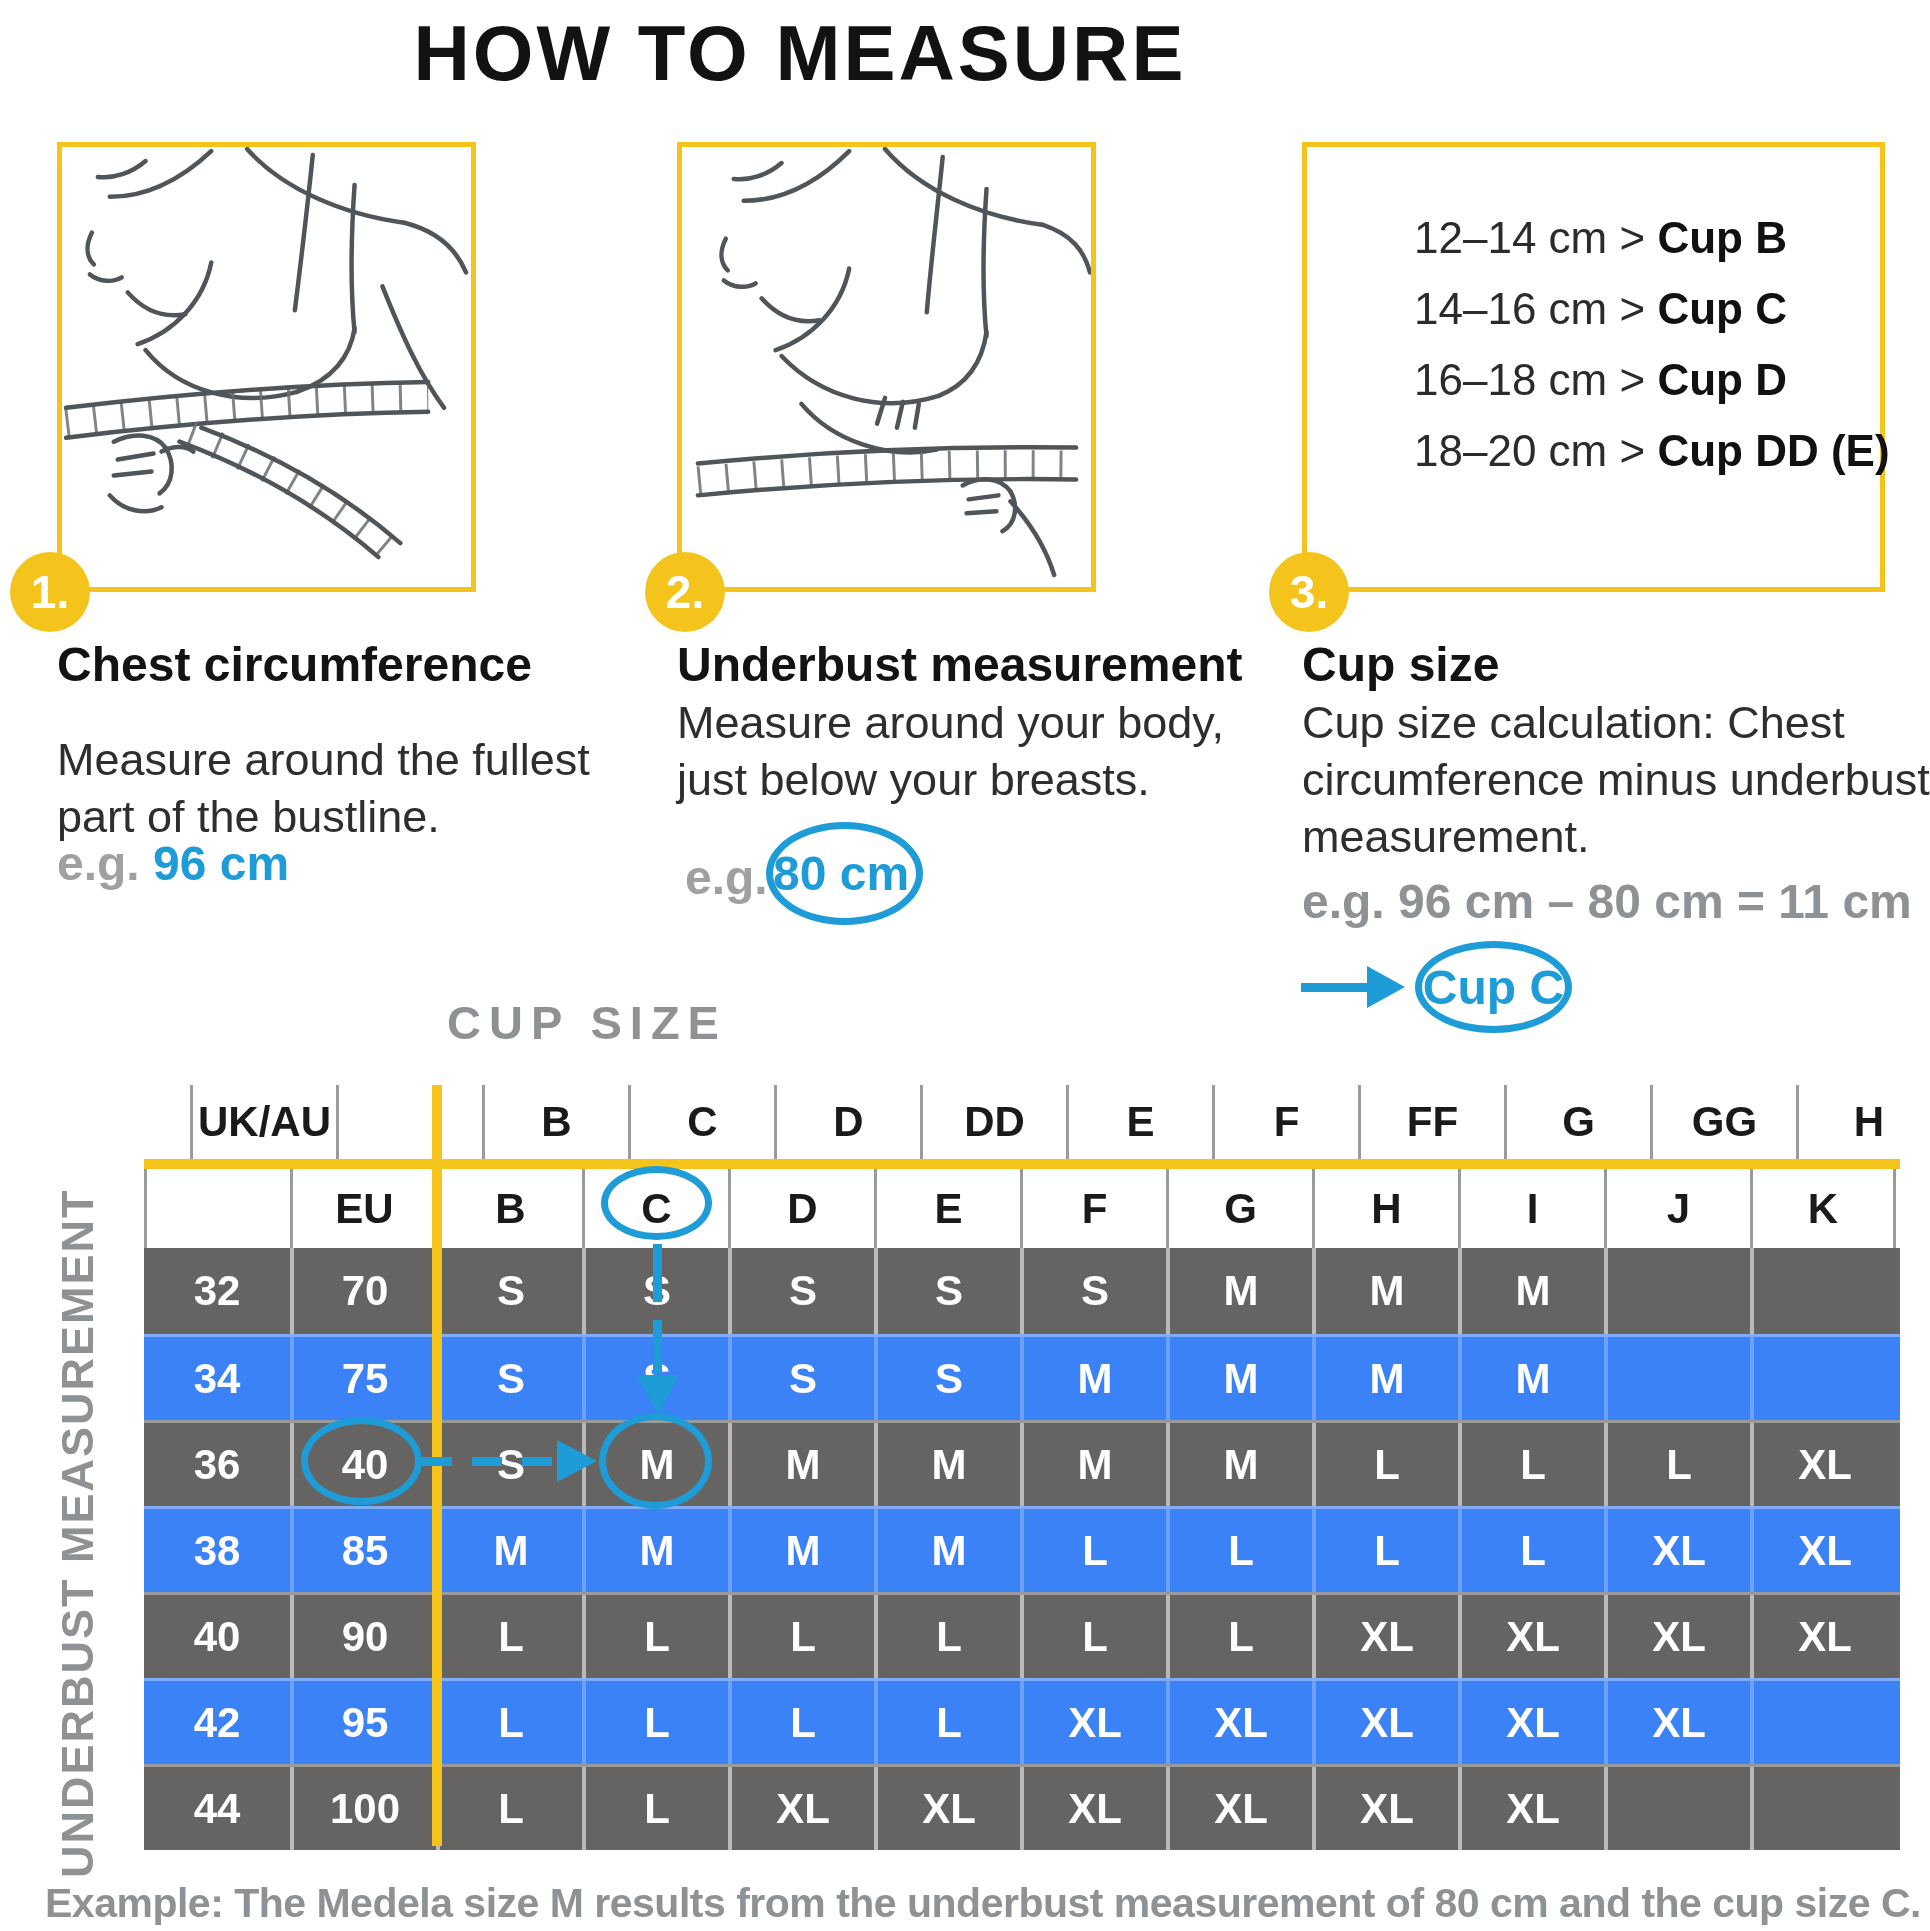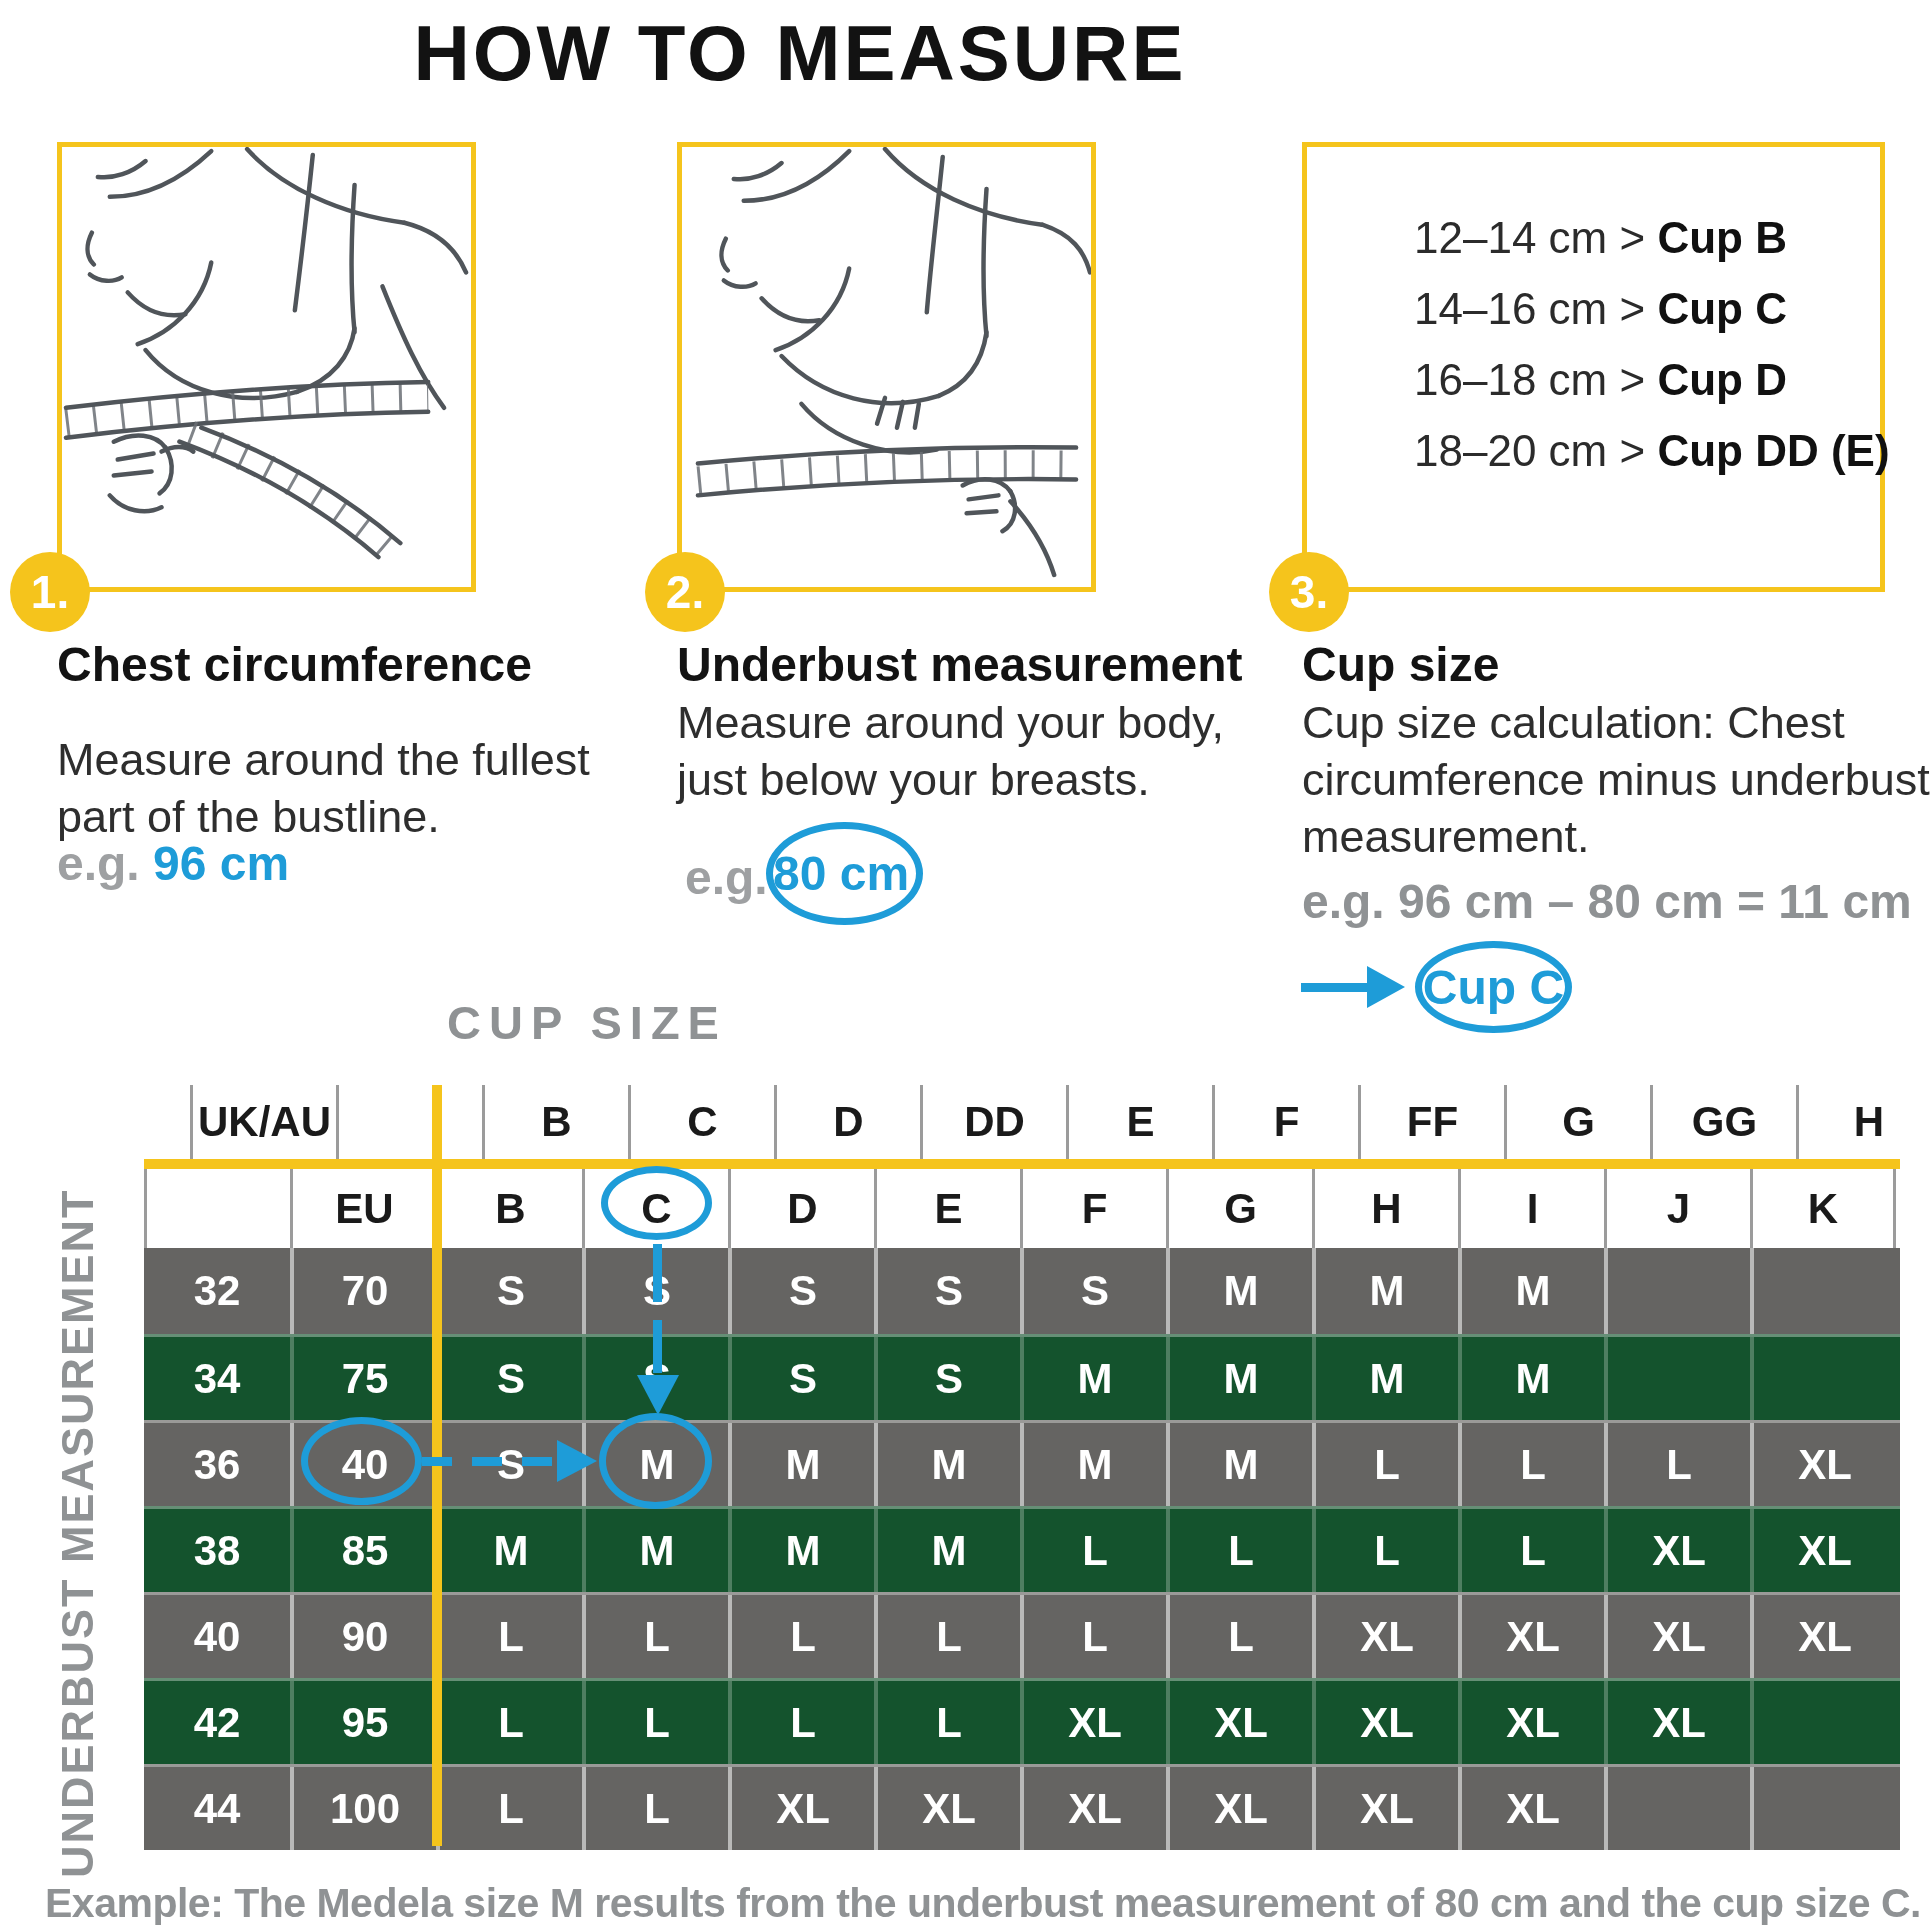--- a/index.html
+++ b/index.html
@@ -47,21 +47,21 @@
       font-size:47px;font-weight:bold;letter-spacing:8px;color:#8f9294;}
   .underbust-label{position:absolute;left:52px;top:1878px;transform:rotate(-90deg);
       transform-origin:0 0;width:786px;font-size:45px;font-weight:bold;letter-spacing:2px;
       color:#8f9294;white-space:nowrap;}
   
   #size-table{position:absolute;left:144px;top:1085px;width:1756px;z-index:1;}
   .trow{display:flex;box-sizing:border-box;}
   .trow.h1{height:74px;padding-left:46px;}
   .trow.h2{height:79px;}
   .trow.data{height:86px;background:#656462;color:#fff;}
-  .trow.data.light{background:#14532d;}
+  .trow.data.light{background:#3b82f6;}
   .yellow-hline{height:10px;background:#f5c41c;}
   .tc{flex:0 0 146px;display:flex;align-items:center;justify-content:center;
       box-sizing:border-box;font-weight:bold;font-size:42px;}
   .trow.h1 .tc,.trow.h2 .tc{color:#1a1a1a;}
   .trow.h1 .tc + .tc,.trow.h2 .tc + .tc{border-left:3px solid #9b9b9b;}
   .trow.h1 .tc:first-child,.trow.h2 .tc:first-child{border-left:3px solid #9b9b9b;}
   .trow.h1 .tc:last-child,.trow.h2 .tc:last-child{border-right:3px solid #9b9b9b;}
   .trow.data .tc + .tc{border-left:4px solid rgba(255,255,255,.55);}
   .trow.data.light .tc + .tc{border-left-color:rgba(255,255,255,.25);}
   .trow.data + .trow.data{border-top:3px solid rgba(255,255,255,.35);}

